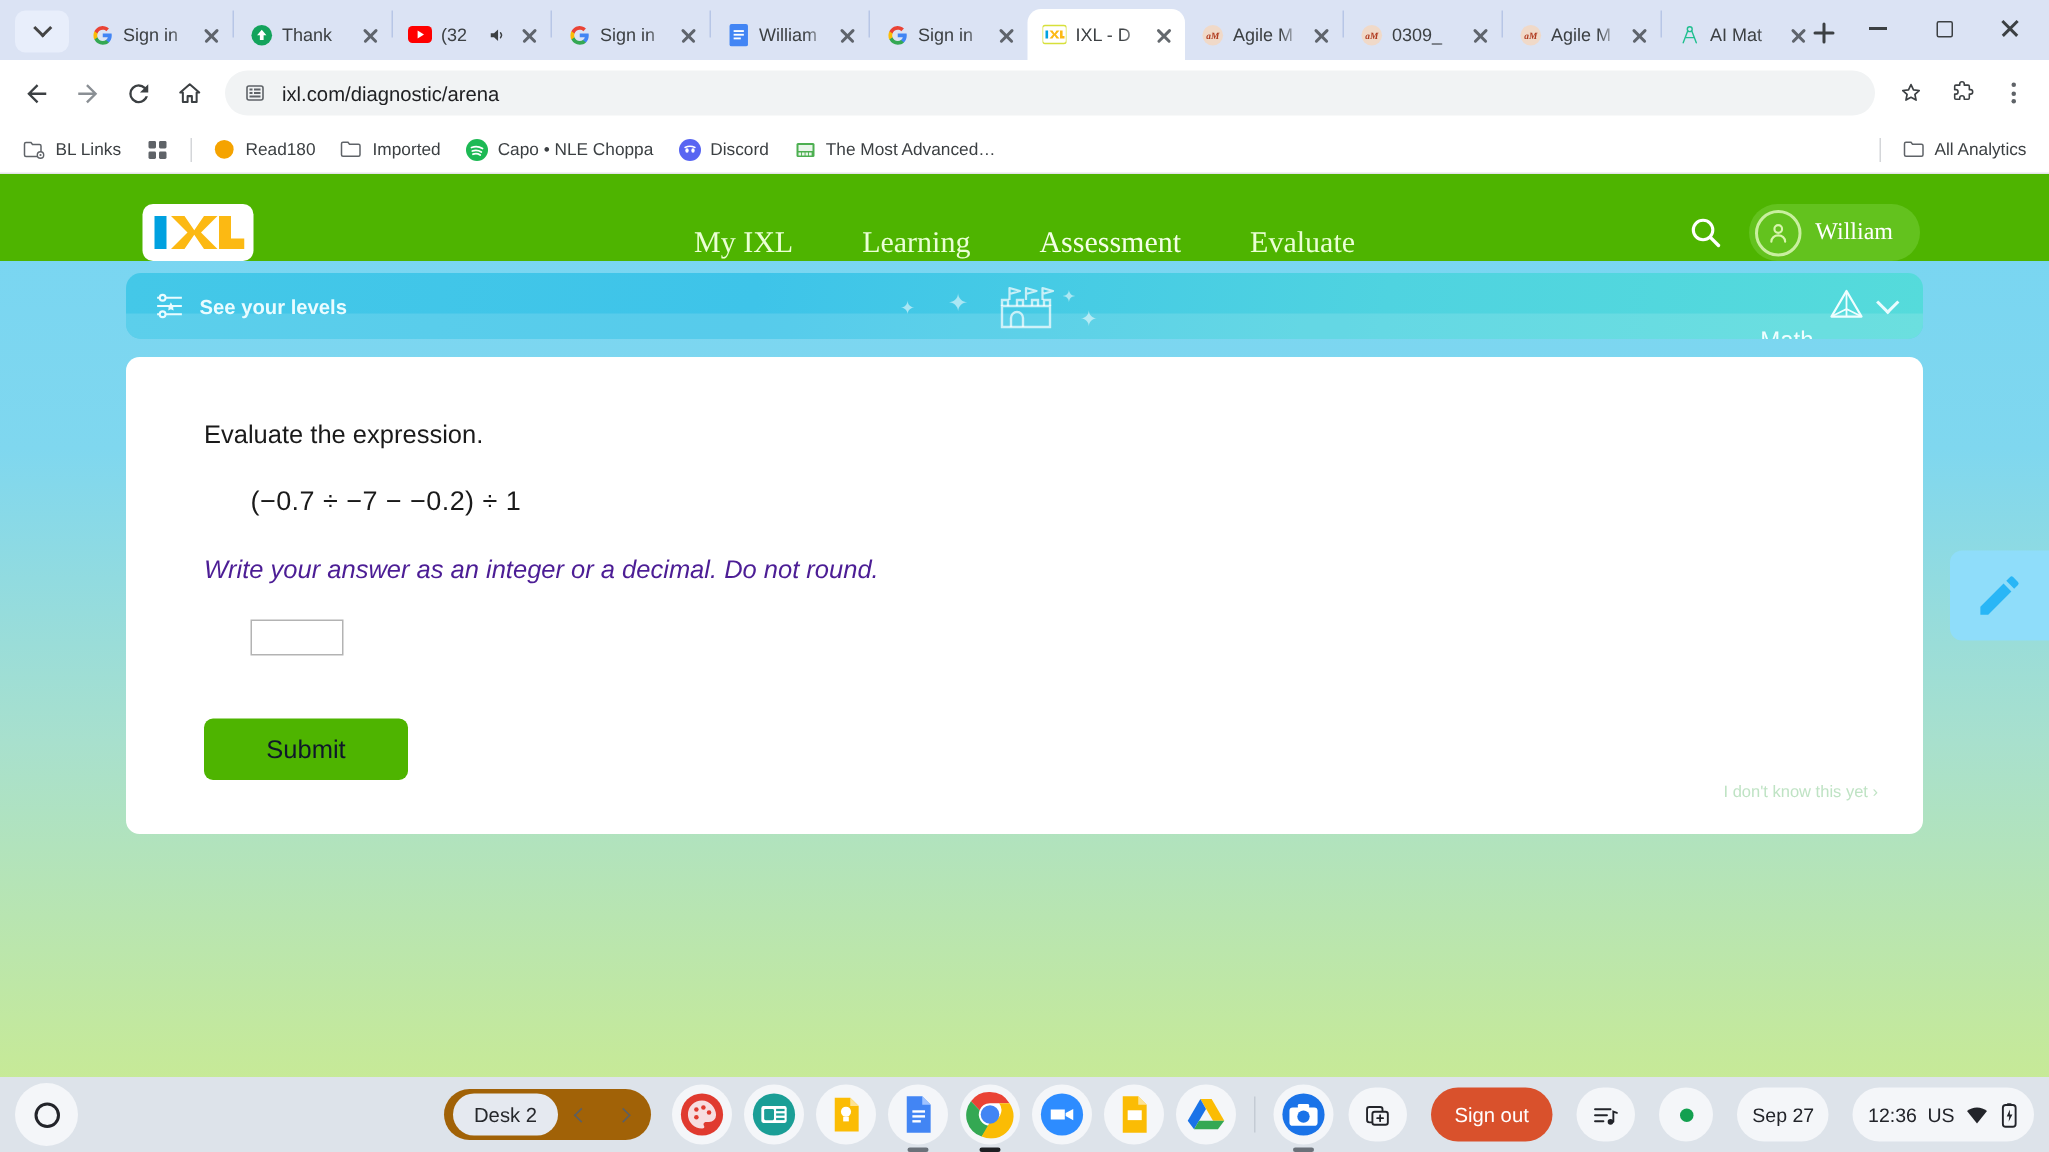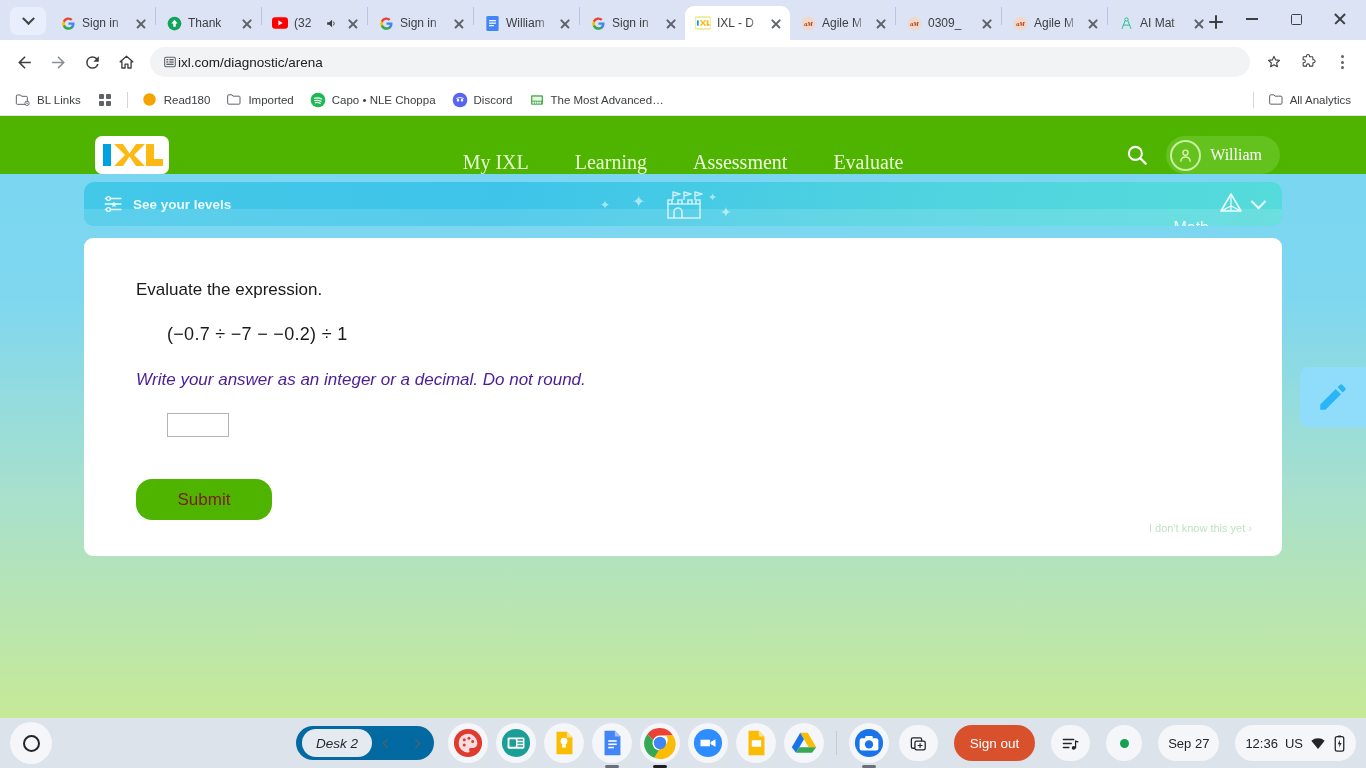--- a/index.html
+++ b/index.html
@@ -56,21 +56,21 @@
   .wclose { width: 14px; height: 14px; position: relative; }
   .wclose::before, .wclose::after { content:""; position:absolute; left:0; top:6px; width:14px; height:1.6px; background:#3c4043; }
   .wclose::before { transform: rotate(45deg); }
   .wclose::after { transform: rotate(-45deg); }
 
   .toolbar { height: 44px; background: #fff; display: flex; align-items: center; padding: 0 8px; gap: 2px; }
   .tbtn { width: 32px; height: 32px; display: flex; align-items: center; justify-content: center;
           border-radius: 50%; flex: 0 0 32px; color: #5f6368; }
   .omnibox {
     flex: 1 1 auto; height: 30px; background: #f1f3f4; border-radius: 16px;
-    display: flex; align-items: center; padding: 0 12px; margin: 0 6px;
+    display: flex; align-items: center; padding: 0 12px; gap: 10px; margin: 0 6px;
     font-size: 13.5px; color: #202124; min-width: 0;
   }
   .omnibox .urltext { white-space: nowrap; overflow: hidden; }
   .tb-right { display: flex; align-items: center; gap: 2px; flex: 0 0 auto; }
   .dots { width: 24px; height: 24px; display:flex; flex-direction:column; align-items:center; justify-content:center; gap:2.5px; }
   .dots i { width: 3px; height: 3px; background: #5f6368; border-radius: 50%; display:block; }
 
   .bookmarks {
     height: 32px; background: #fff; display: flex; align-items: center;
     padding: 0 8px; gap: 2px; border-bottom: 1px solid #e3e5e8; font-size: 11.5px; color: #3c4043;
@@ -126,43 +126,43 @@
 
   .card {
     margin: 12px 84px 0 84px; background: #fff; border-radius: 9px; height: 318px; position: relative;
     padding: 42px 52px;
   }
   .q-line1 { font-size: 17px; color: #1a1a1a; }
   .q-expr { font-size: 18px; color: #1a1a1a; margin: 24px 0 0 31px; letter-spacing: .3px; }
   .q-line3 { font-size: 17px; color: #4c1d95; font-style: italic; margin-top: 25px; }
   .ansbox { width: 62px; height: 24px; border: 1px solid #b3b3b3; background: #fff; margin: 23px 0 0 31px; }
   .submit {
-    margin-top: 42px; width: 136px; height: 41px; background: #4eb400; color: #7f1d1d;
-    border: none; border-radius: 16px; font-size: 17px; font-family: "Liberation Sans", sans-serif;
+    margin-top: 42px; width: 136px; height: 41px; background: #4eb400; color: #0f172a;
+    border: none; border-radius: 6px; font-size: 17px; font-family: "Liberation Sans", sans-serif;
     display: flex; align-items: center; justify-content: center;
   }
   .idk { position: absolute; right: 30px; bottom: 22px; color: #bfe3c4; font-size: 11px; }
   .pencil-tab {
     position: absolute; right: 0; top: 251px; width: 66px; height: 60px;
     background: #8fddfa; border-radius: 8px 0 0 8px; display: flex; align-items: center; justify-content: center;
   }
 
   .footer { height: 157px; background: #efefef; display: flex; flex-direction: column;
             align-items: center; padding-top: 41px; }
 
   
   .shelf {
     position: absolute; left: 0; bottom: 0; width: 1366px; height: 50px;
     background: #dde3ea; display: flex; align-items: center; padding: 0 10px;
   }
   .shelf-home { width: 42px; height: 42px; border-radius: 50%; background: #f4f6f9;
                 display: flex; align-items: center; justify-content: center; }
   .shelf-ring { width: 17px; height: 17px; border: 2.4px solid #22242a; border-radius: 50%; }
-  .desk-group { margin-left: auto; display: flex; align-items: center; background: #0369a1;
-                border-radius: 21px; height: 34px; padding: 0 6px; gap: 2px; font-style: italic; }
+  .desk-group { margin-left: auto; display: flex; align-items: center; background: #a16207;
+                border-radius: 21px; height: 34px; padding: 0 6px; gap: 2px; }
   .desk-chip { background: #e5e9f0; border-radius: 17px; height: 28px; padding: 0 14px;
                display: flex; align-items: center; font-size: 13.5px; color: #26282c; }
   .desk-arrow { width: 26px; height: 26px; display: flex; align-items: center; justify-content: center; }
   .ar { width: 7px; height: 7px; border-top: 1.8px solid #5a5f66; border-right: 1.8px solid #5a5f66; }
   .ar.l { transform: rotate(-135deg); }
   .ar.r { transform: rotate(45deg); }
   .apps { display: flex; align-items: center; gap: 8px; margin: 0 auto 0 14px; }
   .app { width: 40px; height: 40px; border-radius: 50%; background: #f4f6f9; position: relative;
          display: flex; align-items: center; justify-content: center; }
   .app .dotind { position: absolute; bottom: -5px; left: 50%; transform: translateX(-50%);

